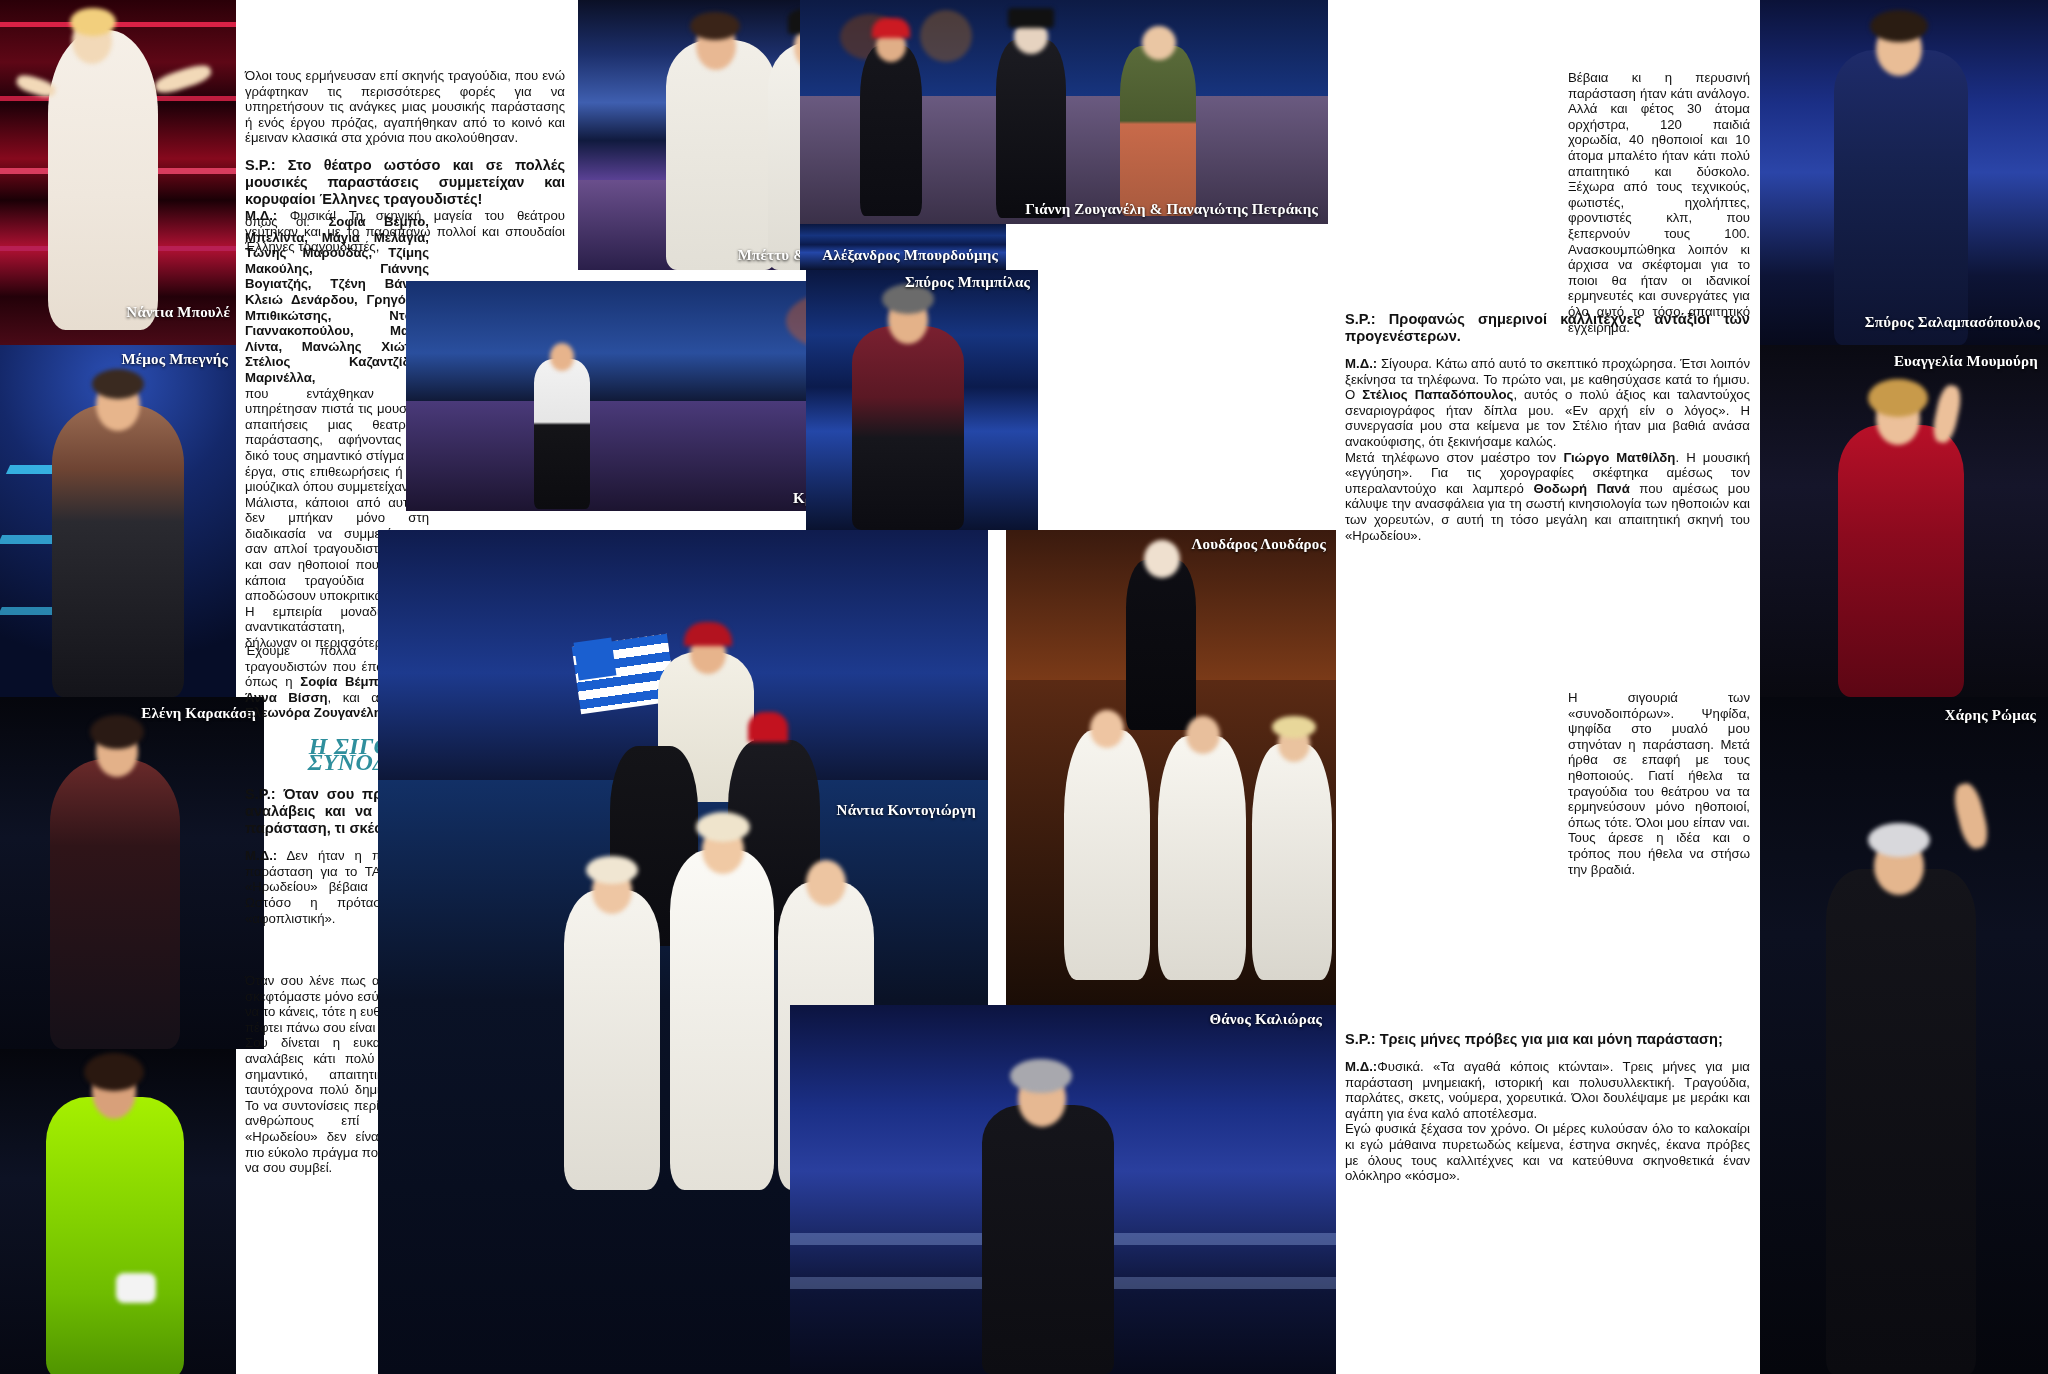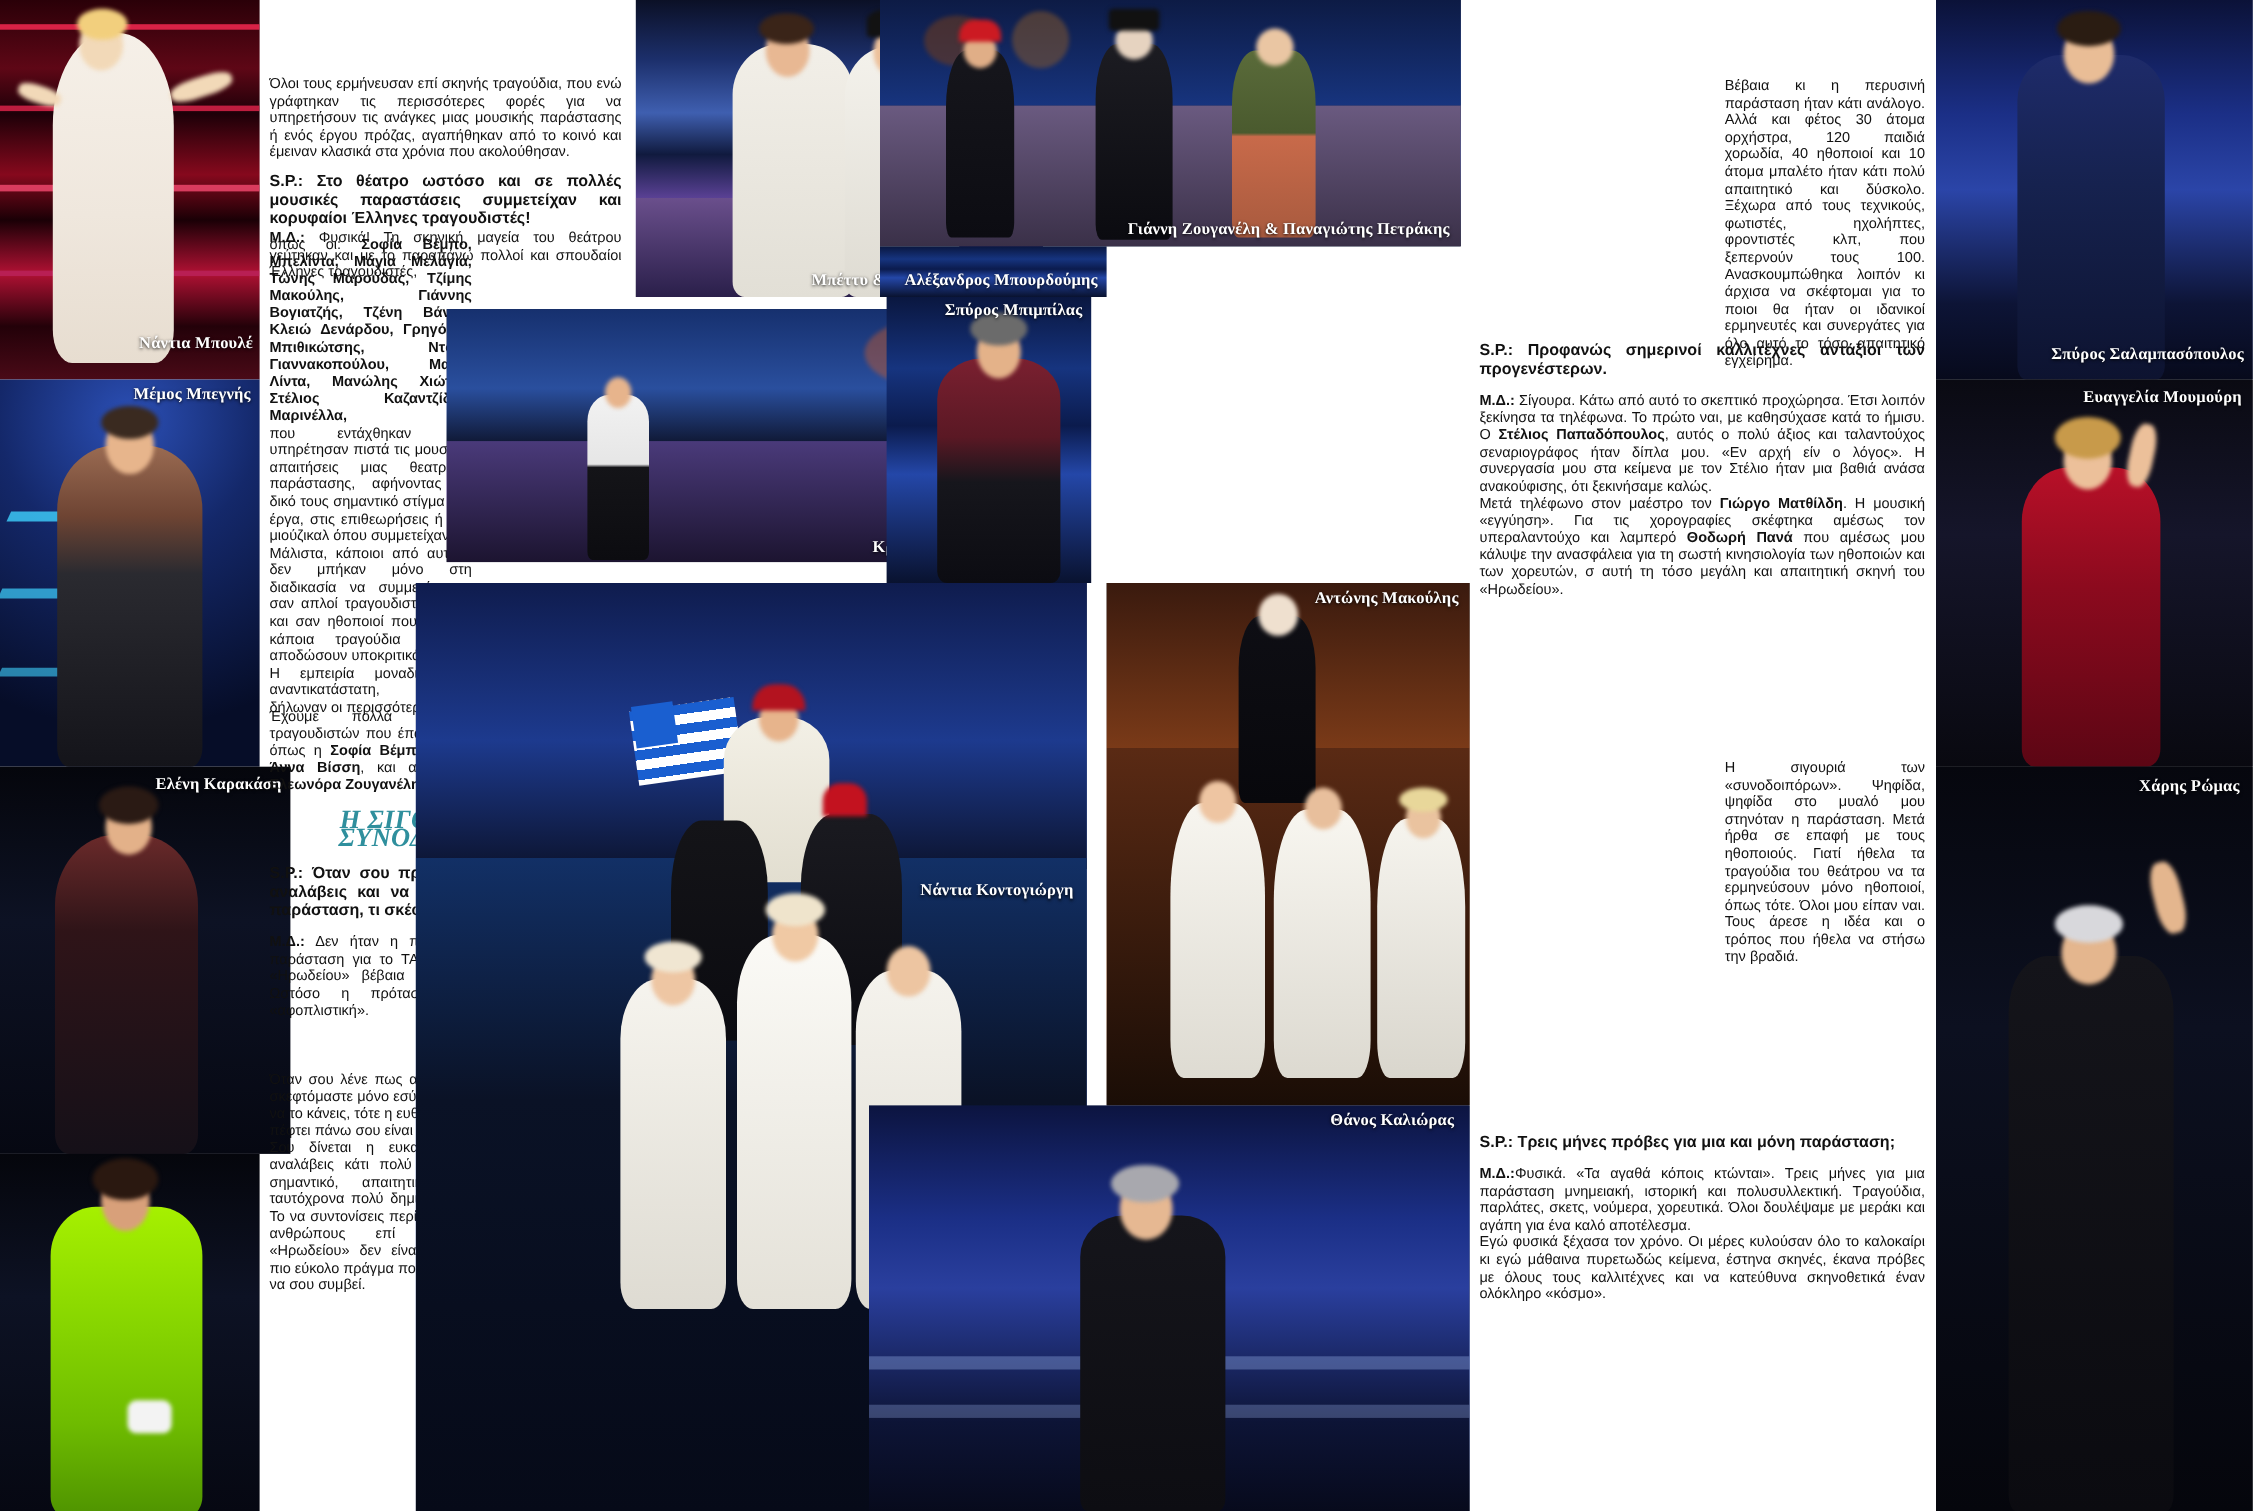--- a/index.html
+++ b/index.html
@@ -140,21 +140,21 @@
 
   <div class="photo g-stage" style="left:406px;top:281px;width:540px;height:230px;">
     <div class="strip" style="left:0;top:0;width:100%;height:120px;background:linear-gradient(180deg,#16306e,#2a4f9e 60%,#101a38);"></div>
     <div class="strip" style="left:0;top:120px;width:100%;height:110px;background:linear-gradient(180deg,#4a3a7a,#1c1430);"></div>
     <div class="blob" style="left:380px;top:10px;width:110px;height:60px;background:#c85a2a;opacity:.45;"></div>
     <div class="fig" style="left:128px;top:78px;width:56px;height:150px;background:linear-gradient(180deg,#f2f2f2 0%,#e6e6e6 42%,#141418 44%,#0c0c10 100%);border-radius:34% 34% 8% 8%/16% 16% 5% 5%;"></div>
     <div class="blob" style="left:144px;top:62px;width:24px;height:28px;background:#e7b48c;"></div>
     <div class="cap" style="bottom:4px;right:10px;">Κρατερός Κατσούλης</div>
   </div>
 
-  <div class="photo g-blue2" style="left:806px;top:270px;width:186px;height:260px;text-align:center;">
+  <div class="photo g-blue2" style="left:806px;top:270px;width:232px;height:260px;text-align:center;">
     <div class="fig" style="left:46px;top:56px;width:112px;height:204px;background:linear-gradient(180deg,#7a2030 0%,#5a1824 35%,#16161c 55%,#0c0c12 100%);border-radius:36% 36% 8% 8%/18% 18% 5% 5%;"></div>
     <div class="blob" style="left:82px;top:26px;width:40px;height:48px;background:#e4b289;"></div>
     <div class="blob" style="left:76px;top:14px;width:52px;height:30px;background:#6b6b6b;"></div>
     <div class="cap" style="top:4px;right:8px;bottom:auto;">Σπύρος Μπιμπίλας</div>
   </div>
 
   <div class="photo g-blue2" style="left:378px;top:530px;width:610px;height:844px;">
     <div class="strip" style="left:0;top:0;width:100%;height:260px;background:linear-gradient(180deg,#0f1c4e,#1d3a8e 55%,#0c1430);"></div>
     <div class="strip" style="left:0;top:250px;width:100%;height:220px;background:linear-gradient(180deg,#123066,#0a1226);"></div>
     <div class="strip" style="left:0;top:470px;width:100%;height:374px;background:linear-gradient(180deg,#0a1226,#060a18);"></div>
@@ -205,21 +205,21 @@
     <div class="strip" style="left:0;top:150px;width:100%;height:325px;background:linear-gradient(180deg,#5a2a14,#1a0d06);"></div>
     <div class="fig" style="left:120px;top:30px;width:70px;height:170px;background:linear-gradient(180deg,#0e0e14,#08080c);border-radius:28% 28% 8% 8%;"></div>
     <div class="blob" style="left:138px;top:10px;width:36px;height:38px;background:#efe0cf;"></div>
     <div class="fig" style="left:58px;top:200px;width:86px;height:250px;background:linear-gradient(180deg,#f7f5ef,#dedbd2);border-radius:34% 34% 14% 14%;"></div>
     <div class="blob" style="left:84px;top:180px;width:34px;height:38px;background:#eec5a2;"></div>
     <div class="fig" style="left:152px;top:206px;width:88px;height:244px;background:linear-gradient(180deg,#f8f6f0,#dcd9d0);border-radius:34% 34% 14% 14%;"></div>
     <div class="blob" style="left:180px;top:186px;width:34px;height:38px;background:#e8bf9c;"></div>
     <div class="fig" style="left:246px;top:214px;width:80px;height:236px;background:linear-gradient(180deg,#f6f4ee,#d9d6cd);border-radius:34% 34% 14% 14%;"></div>
     <div class="blob" style="left:272px;top:196px;width:32px;height:36px;background:#eac39f;"></div>
     <div class="blob" style="left:266px;top:186px;width:44px;height:22px;background:#e8d79a;"></div>
-    <div class="cap" style="top:6px;right:10px;bottom:auto;">Αντώνης Μακούλης</div>
+    <div class="cap" style="top:6px;right:10px;bottom:auto;">Λουδάρος Λουδάρος</div>
   </div>
 
   <div class="photo g-blue2" style="left:790px;top:1005px;width:546px;height:369px;">
     <div class="strip" style="left:0;top:0;width:100%;height:369px;background:linear-gradient(180deg,#0c1440 0%,#1b2f86 28%,#2a3f9e 45%,#0d1436 78%,#070a1c 100%);"></div>
     <div class="strip" style="left:0;top:228px;width:100%;height:12px;background:#9fb6f0;opacity:.35;"></div>
     <div class="strip" style="left:0;top:272px;width:100%;height:12px;background:#9fb6f0;opacity:.3;"></div>
     <div class="fig" style="left:192px;top:100px;width:132px;height:269px;background:linear-gradient(180deg,#15151b 0%,#0d0d12 100%);border-radius:30% 30% 6% 6%/14% 14% 4% 4%;"></div>
     <div class="blob" style="left:228px;top:66px;width:48px;height:56px;background:#e6b892;"></div>
     <div class="blob" style="left:220px;top:54px;width:62px;height:34px;background:#a8a8ae;"></div>
     <div class="cap" style="top:6px;right:14px;bottom:auto;">Θάνος Καλιώρας</div>

